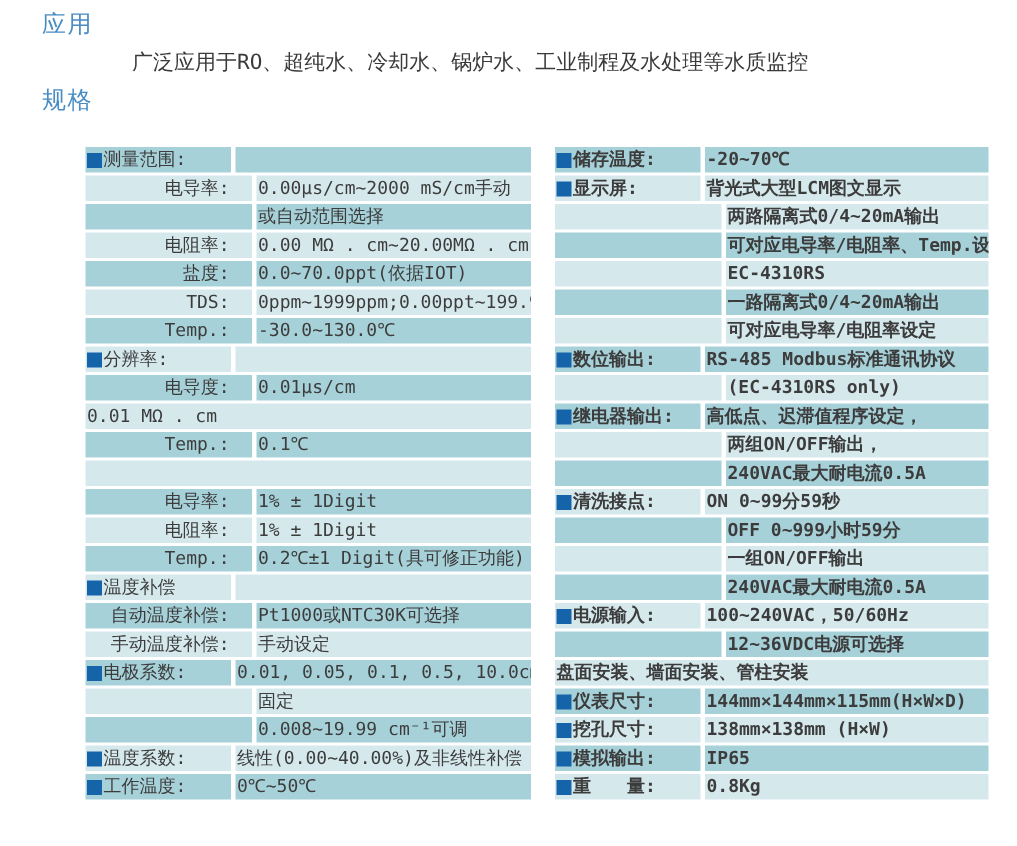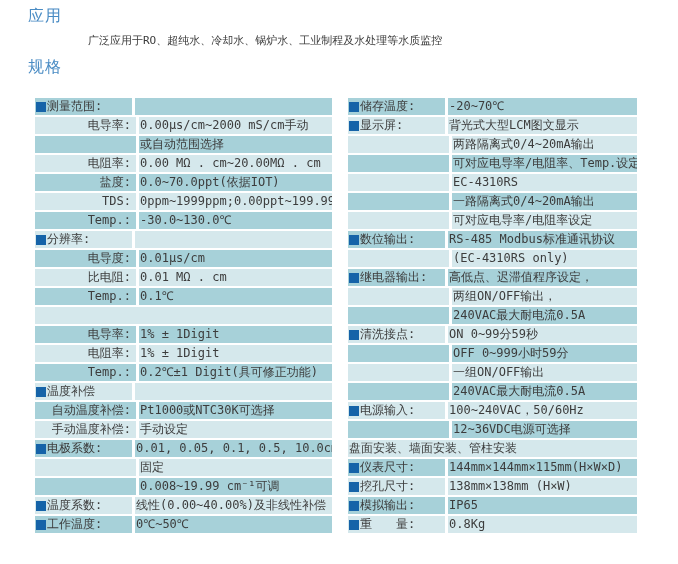--- a/index.html
+++ b/index.html
@@ -11,38 +11,38 @@
   .section-title{
     position:absolute;left:28px;
     font-family:"DejaVu Serif","Liberation Serif",serif;
     font-size:16px;font-weight:400;color:#4a8cc4;margin:0;
     letter-spacing:1px;
   }
   #title-app{top:6px;}
   #title-spec{top:57px;}
   .app-text{
     position:absolute;left:88px;top:33px;
-    font-size:11px;color:#3a3a3a;white-space:nowrap;
+    font-size:14px;color:#3a3a3a;white-space:nowrap;
   }
   .spec-table{
-    position:absolute;top:98px;
+    position:absolute;top:98px;margin-left:22px;
   }
   #table-left{left:35px;width:297px;}
-  #table-right{left:348px;width:289px;}
+  #table-right{left:348px;width:289px;font-weight:bold;}
   .spec-row{
     display:flex;height:17px;margin-bottom:2px;line-height:17px;
     font-size:12px;white-space:nowrap;
   }
   .cell{overflow:hidden;}
   .cell.label{
     width:96px;flex:0 0 96px;display:flex;align-items:center;
     margin-right:3px;
   }
   .cell.label.bulleted{justify-content:flex-start;padding-left:1px;}
-  .cell.label.plain{justify-content:flex-end;padding-right:5px;}
+  .cell.label.plain{justify-content:flex-end;padding-right:15px;}
   .cell.value{flex:1 1 auto;padding-left:1px;display:flex;align-items:center;}
   .row-dark .cell{background:#a7d1d9;}
   .row-light .cell{background:#d5e8ec;}
   .bullet{
     display:inline-block;width:10px;height:10px;background:#1563a8;
     margin-right:1px;flex:0 0 10px;
   }
   .lbl-text,.val-text{display:inline-block;}
 </style>
 </head>
@@ -132,23 +132,20 @@
   <div class="spec-row row-dark">
     <div class="cell label plain">
       <span class="lbl-text">电导度:</span>
     </div>
     <div class="cell value">
       <span class="val-text">0.01μs/cm</span>
     </div>
   </div>
 
   <div class="spec-row row-light">
-    <div class="cell label plain">
-      <span class="lbl-text">比电阻:</span>
-    </div>
     <div class="cell value">
       <span class="val-text">0.01 MΩ . cm</span>
     </div>
   </div>
 
   <div class="spec-row row-dark">
     <div class="cell label plain">
       <span class="lbl-text">Temp.:</span>
     </div>
     <div class="cell value">

